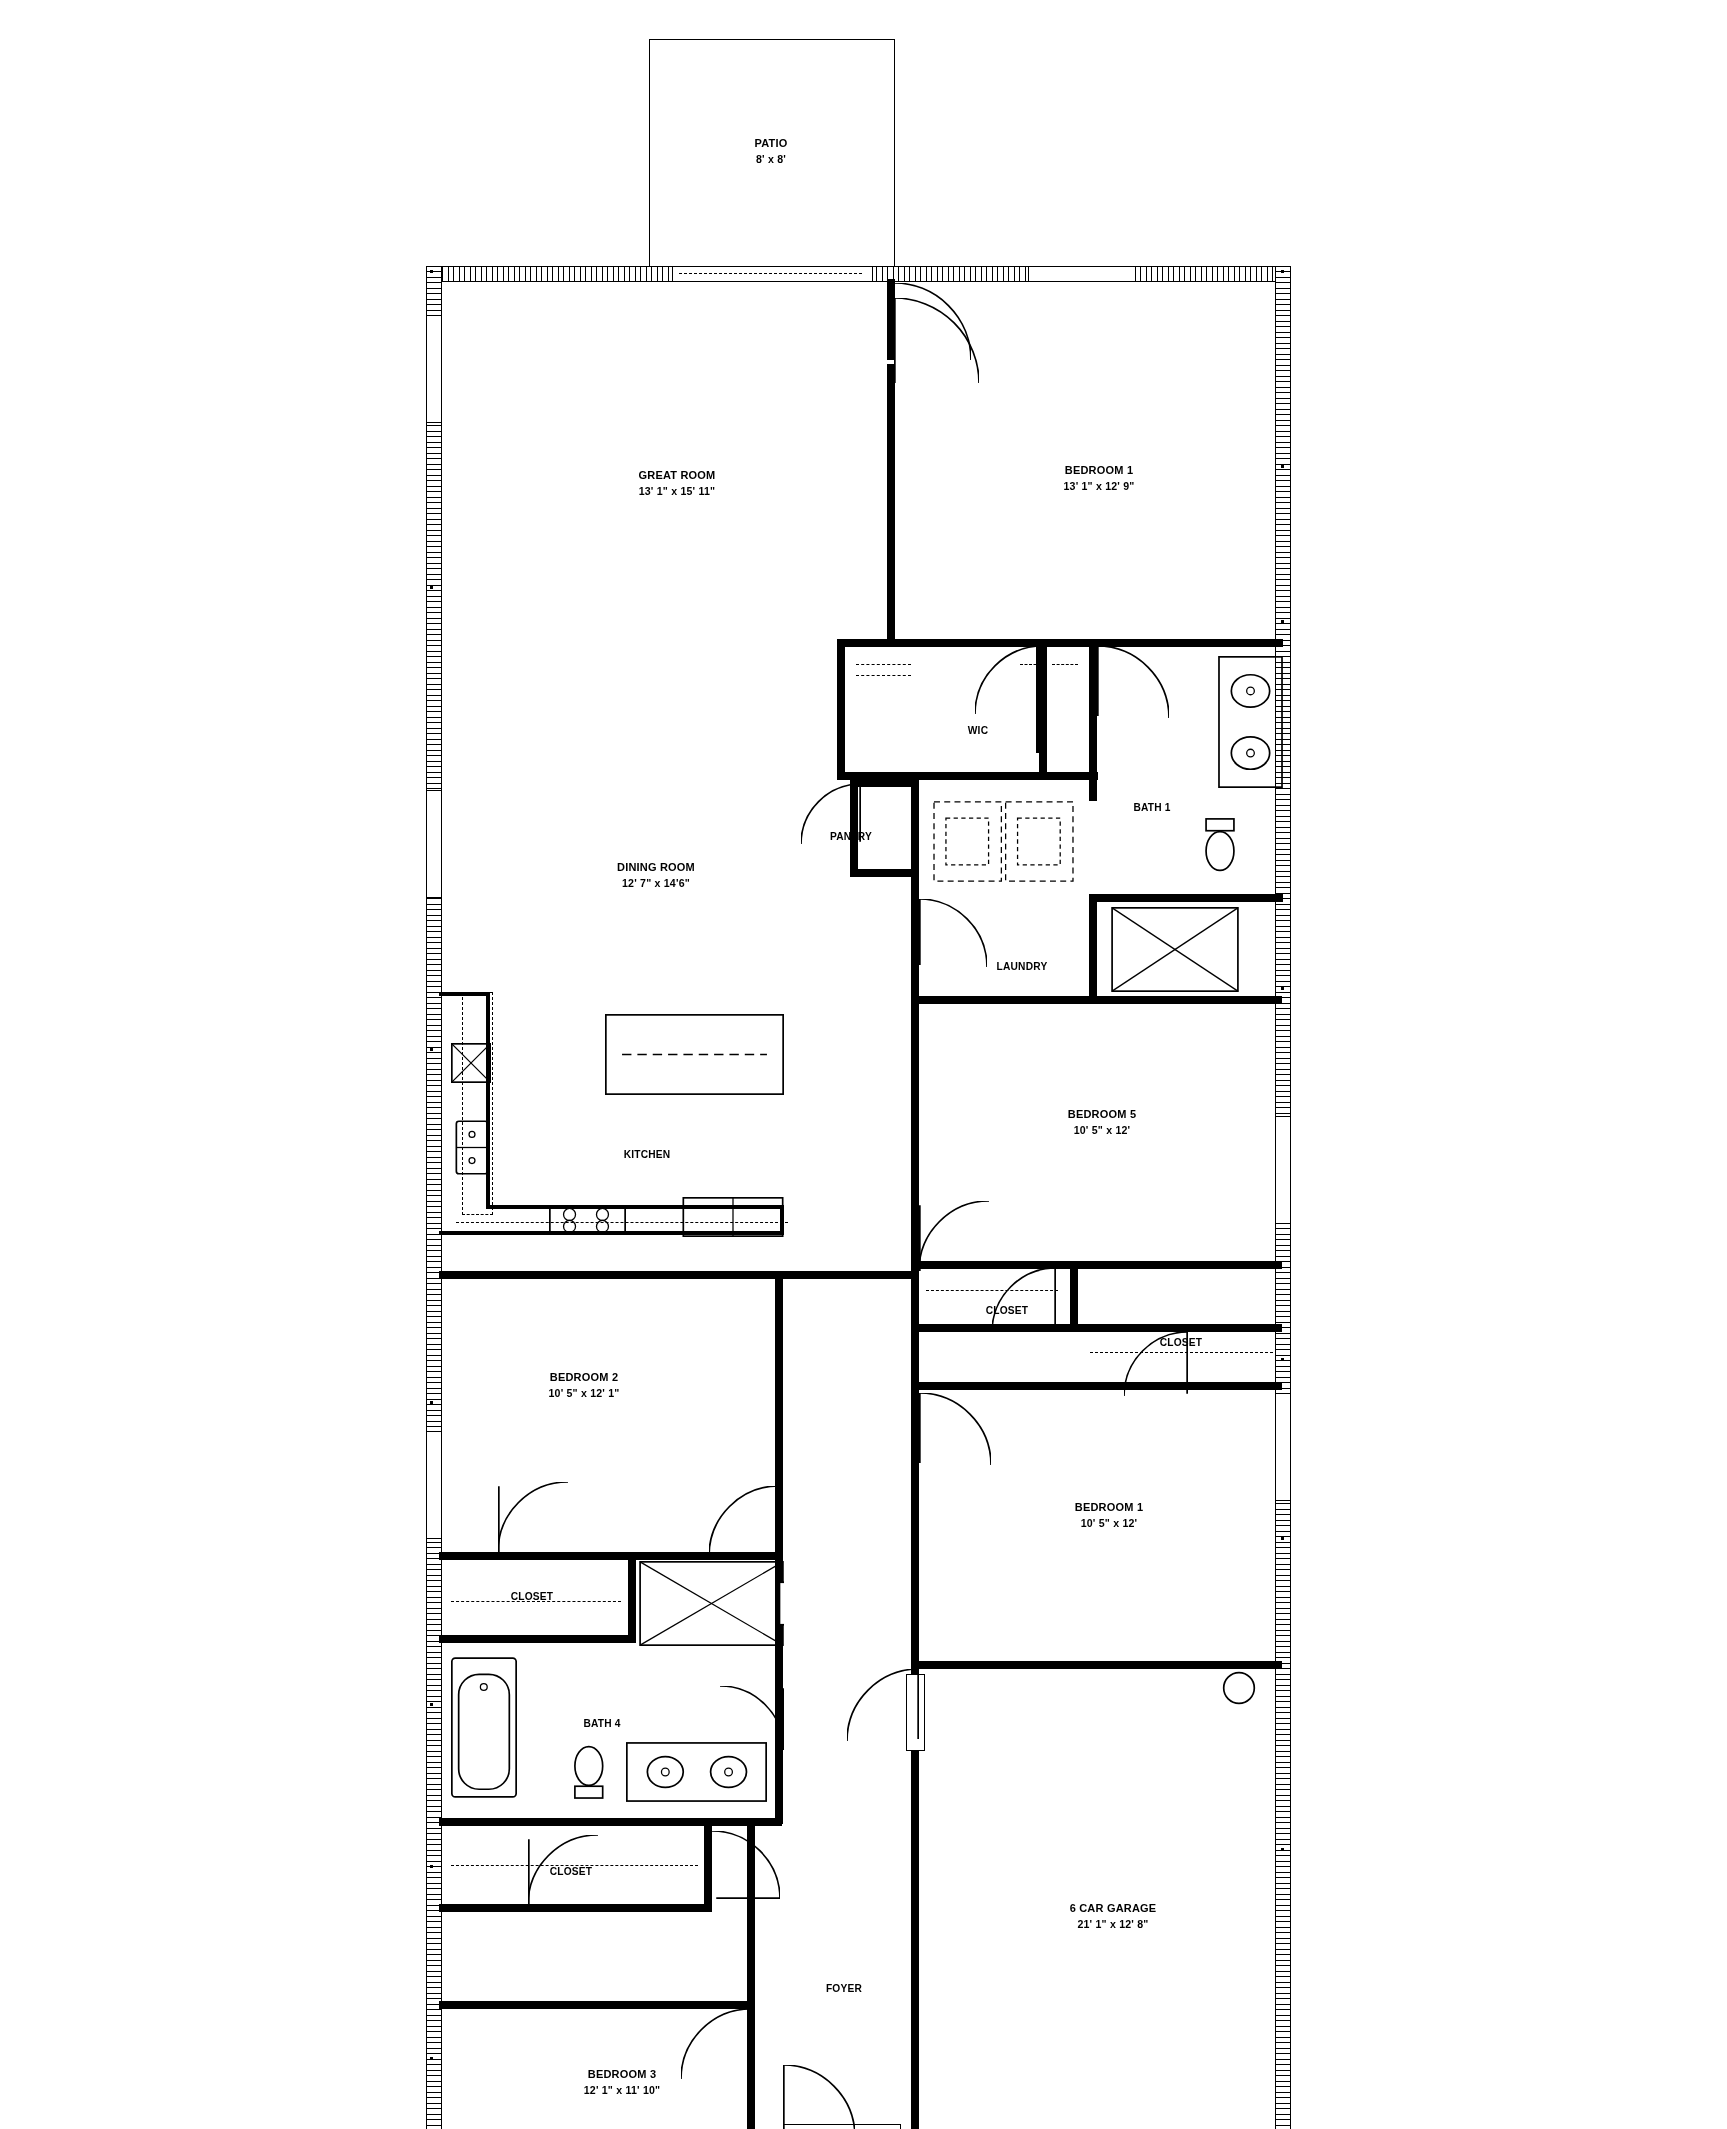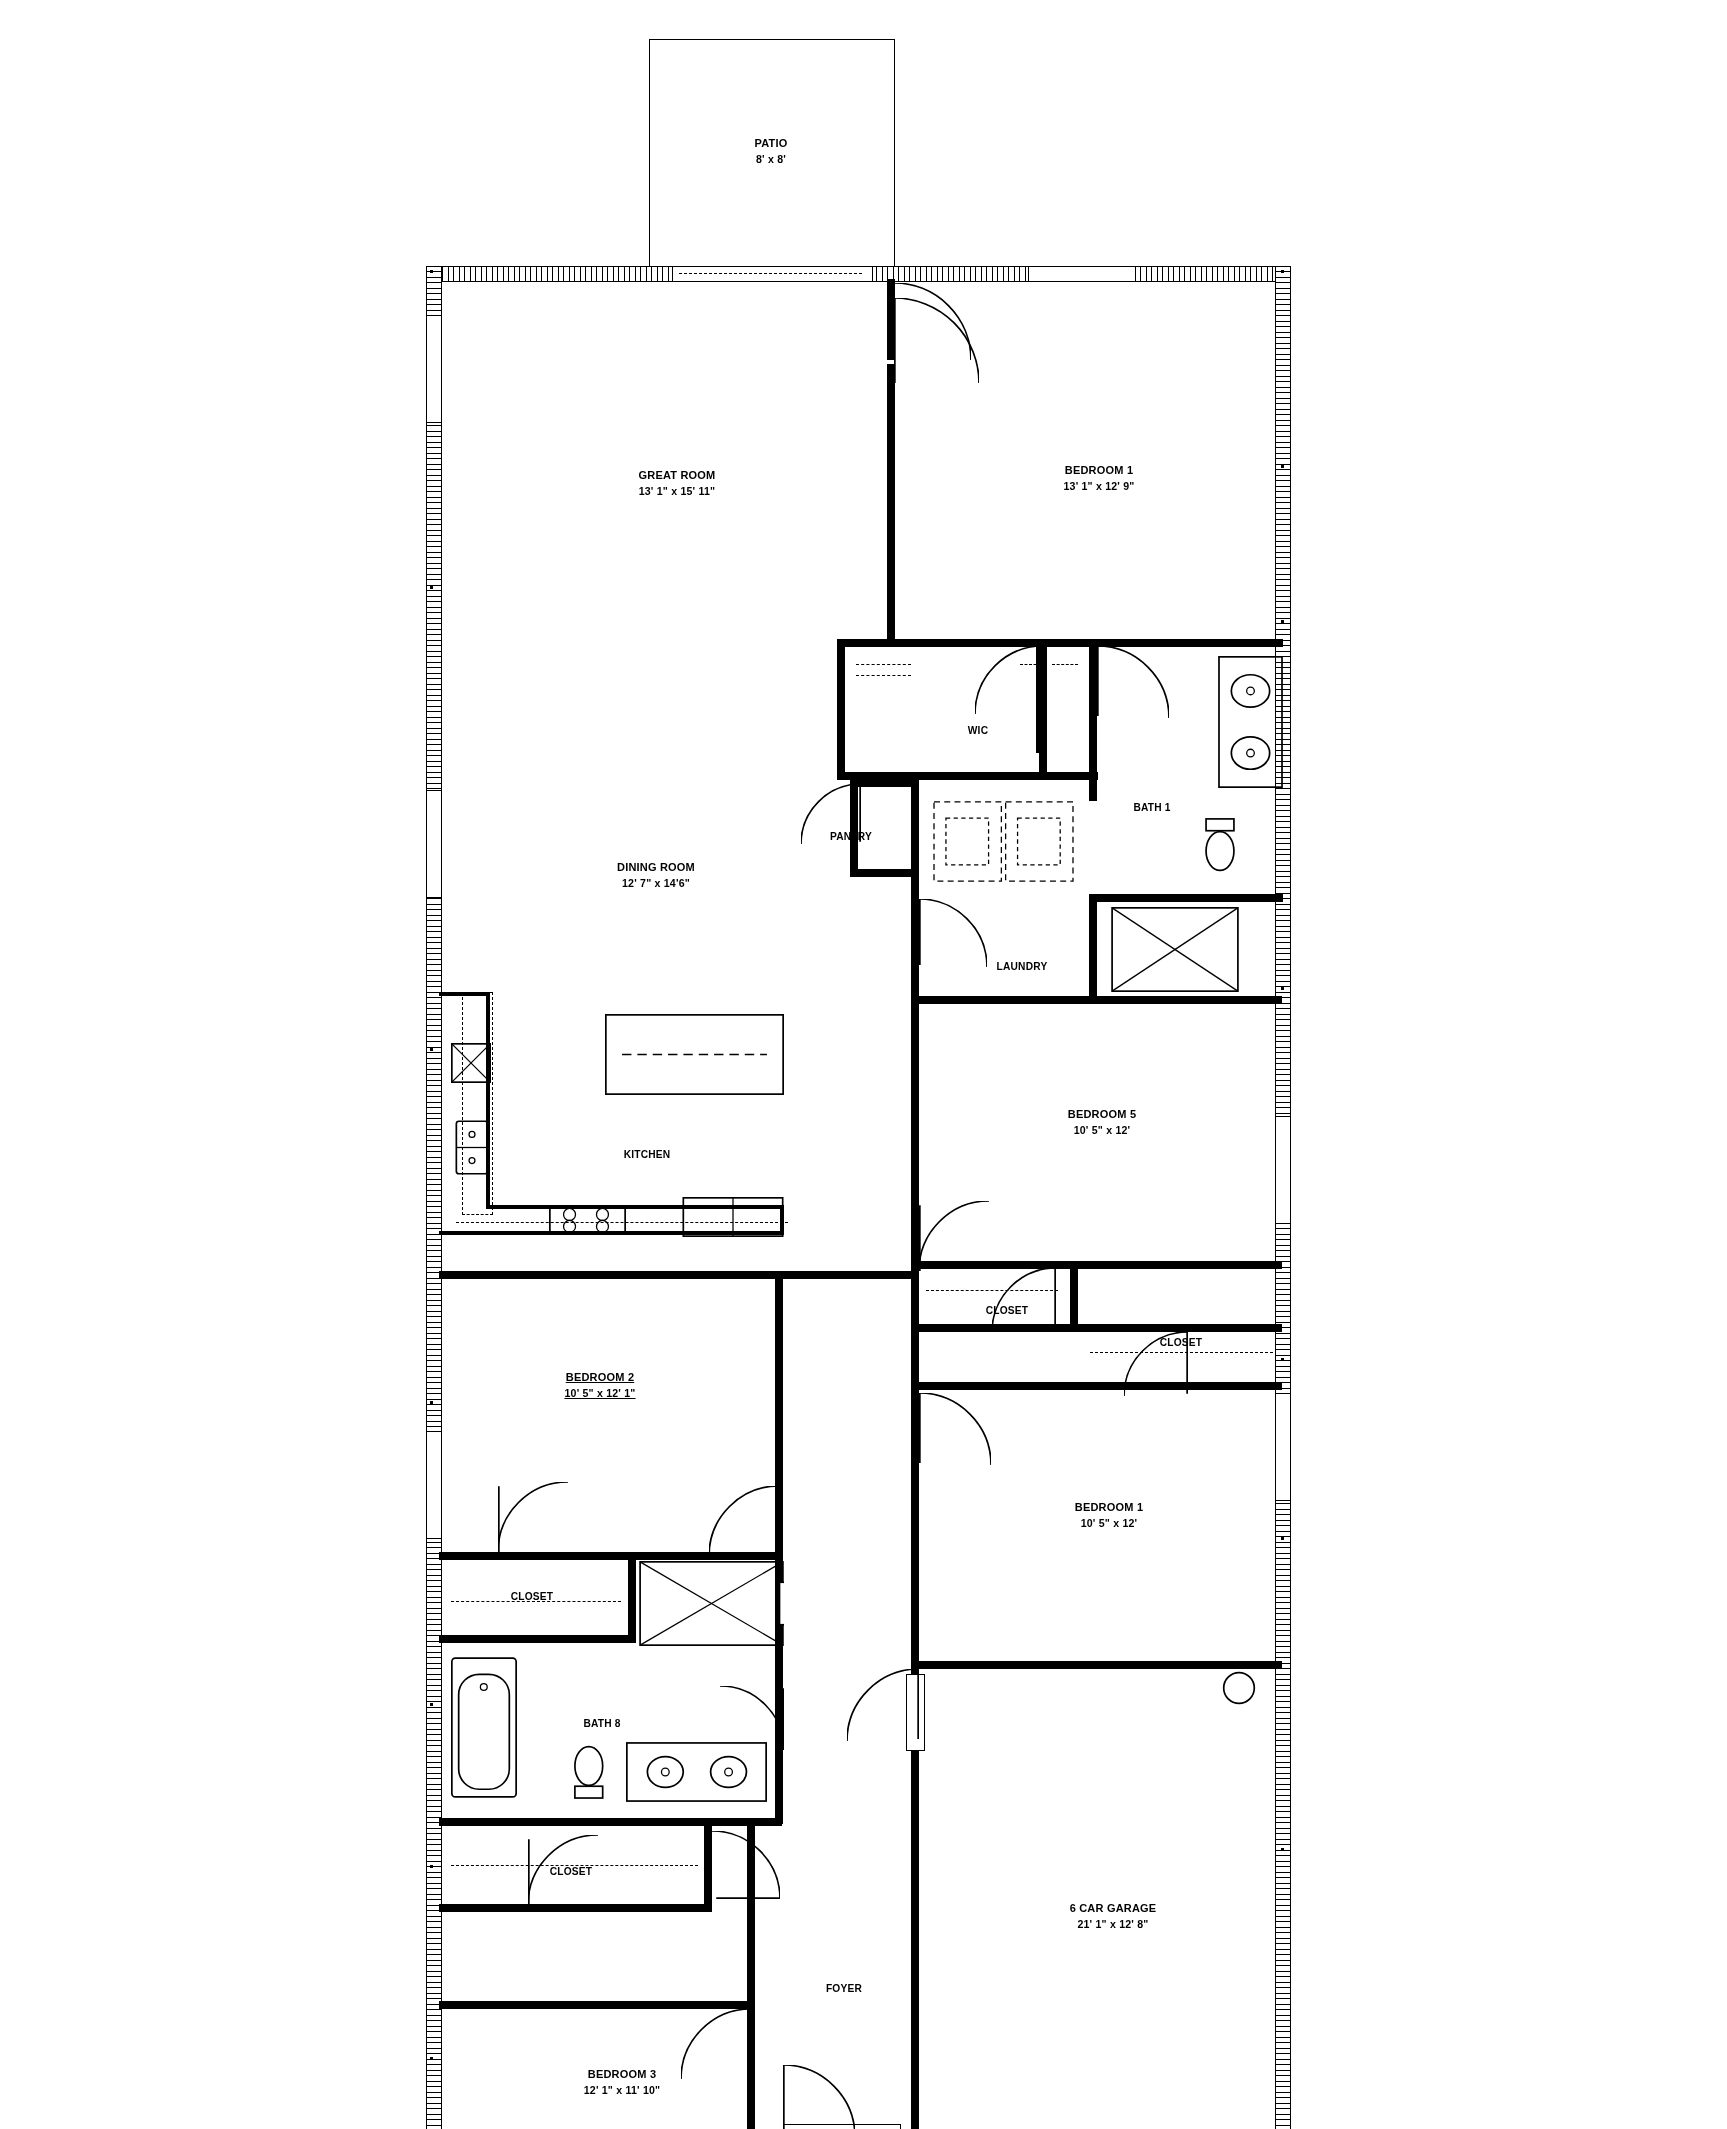--- a/index.html
+++ b/index.html
@@ -490,33 +490,33 @@
   <div class="room-label" style="left:1102px;top:1107px;">
     <span class="nm">BEDROOM 5</span>
     <span class="dm">10' 5" x 12'</span>
   </div>
   <div class="room-label small-label" style="left:1007px;top:1304px;">
     <span class="nm">CLOSET</span>
   </div>
   <div class="room-label small-label" style="left:1181px;top:1336px;">
     <span class="nm">CLOSET</span>
   </div>
-  <div class="room-label" style="left:600px;top:1370px;text-decoration:underline;">
+  <div class="room-label" style="left:584px;top:1370px;">
     <span class="nm">BEDROOM 2</span>
     <span class="dm">10' 5" x 12' 1"</span>
   </div>
   <div class="room-label" style="left:1109px;top:1500px;">
     <span class="nm">BEDROOM 1</span>
     <span class="dm">10' 5" x 12'</span>
   </div>
   <div class="room-label small-label" style="left:532px;top:1590px;">
     <span class="nm">CLOSET</span>
   </div>
   <div class="room-label small-label" style="left:602px;top:1717px;">
-    <span class="nm">BATH 8</span>
+    <span class="nm">BATH 4</span>
   </div>
   <div class="room-label small-label" style="left:571px;top:1865px;">
     <span class="nm">CLOSET</span>
   </div>
   <div class="room-label small-label" style="left:844px;top:1982px;">
     <span class="nm">FOYER</span>
   </div>
   <div class="room-label" style="left:1113px;top:1901px;">
     <span class="nm">6 CAR GARAGE</span>
     <span class="dm">21' 1" x 12' 8"</span>

